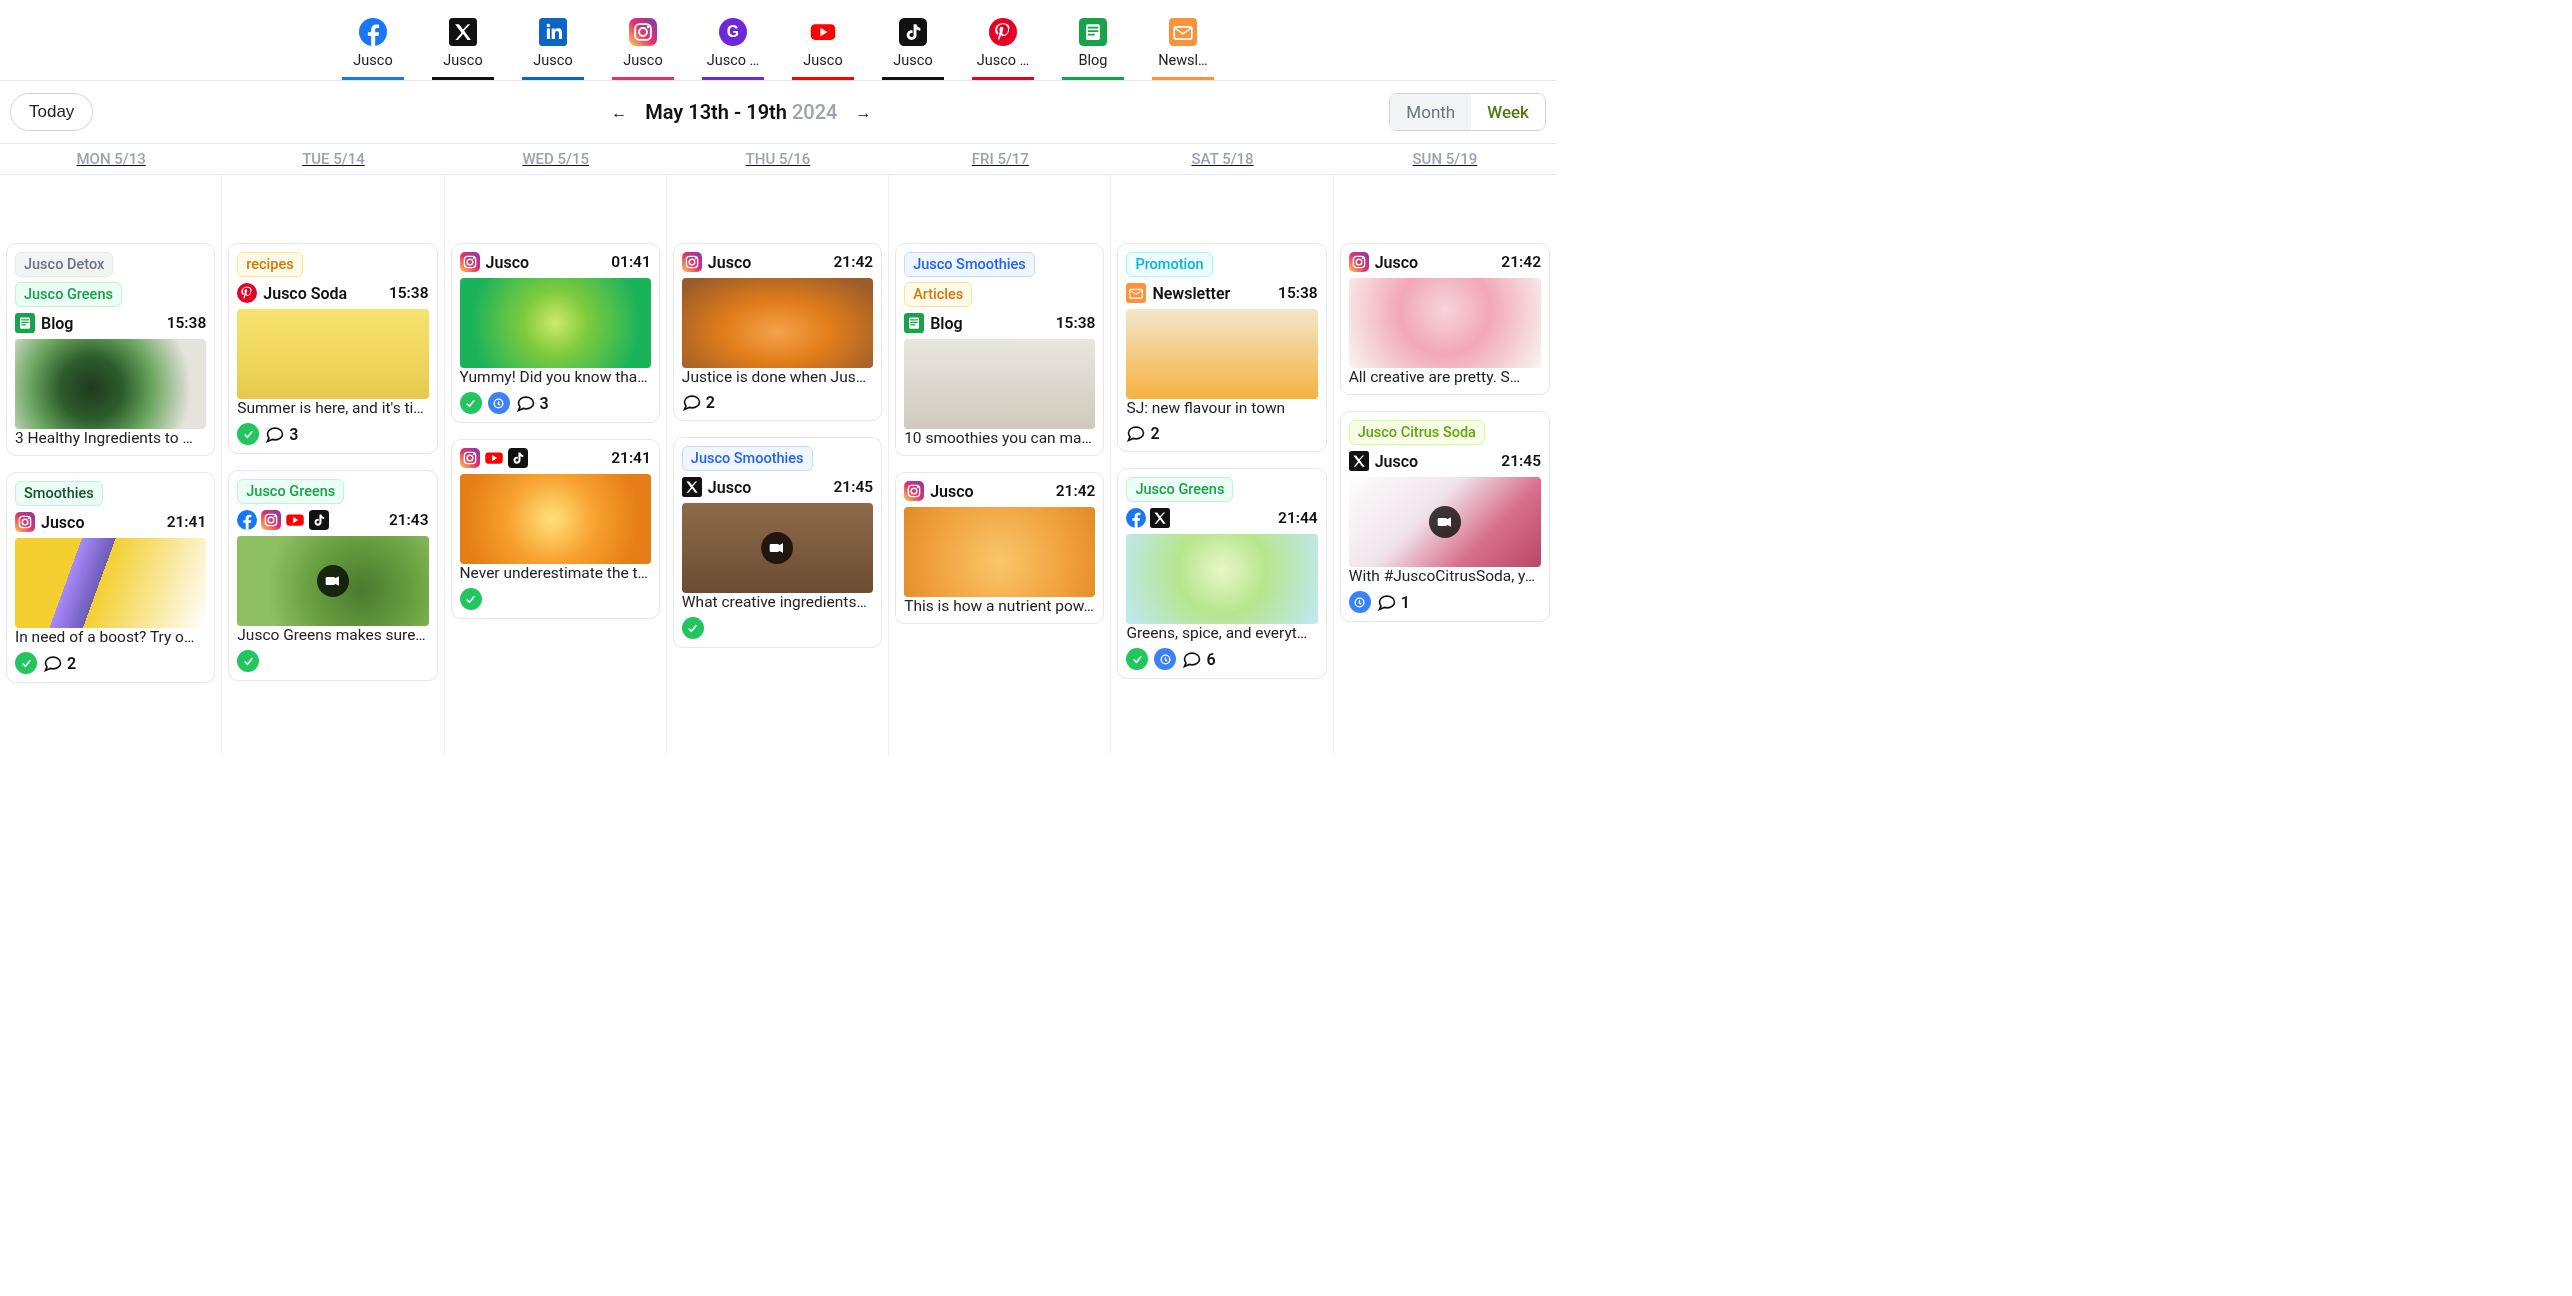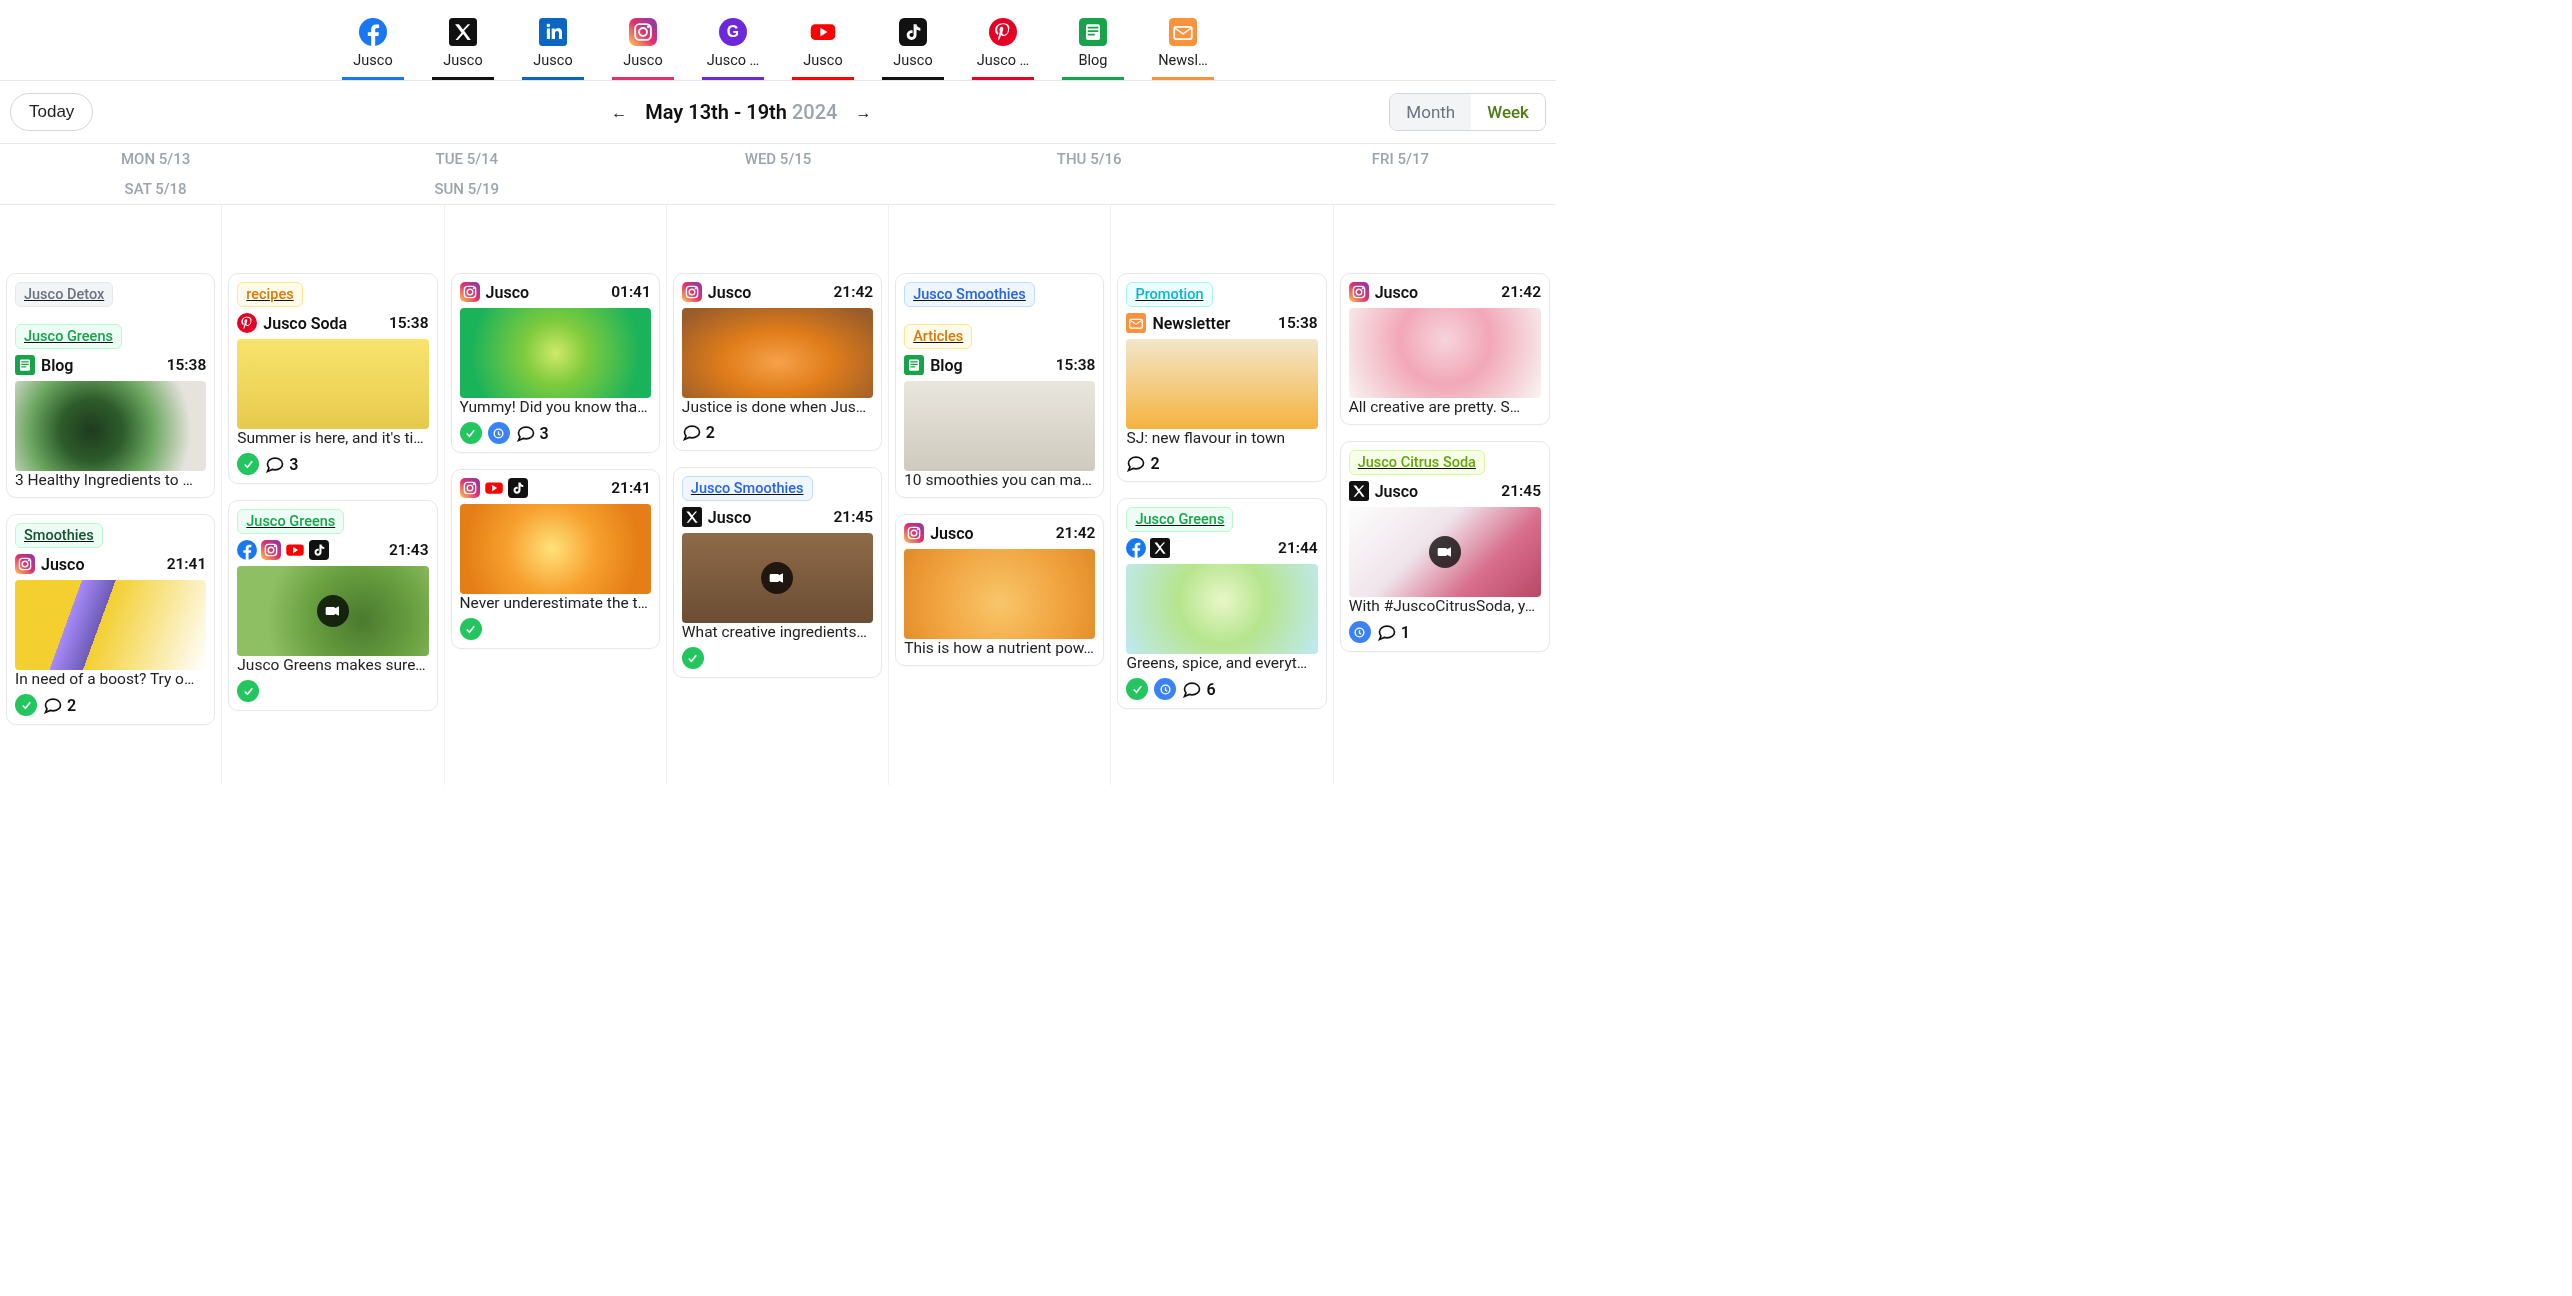--- a/index.html
+++ b/index.html
@@ -17,31 +17,31 @@
   .date-nav { display: flex; align-items: center; gap: 18px; font-size: 20px; }
   .date-nav .arrow { cursor: pointer; font-size: 16px; color:#111; }
   .range-bold { font-weight: 600; }
   .range-light { color: #9ca3af; font-weight: 500; }
   .view-switch { display: flex; border: 1px solid #d1d5db; border-radius: 8px; overflow: hidden; }
   .view-switch div { padding: 8px 16px; font-size: 17px; cursor: pointer; }
   .view-switch .active-off { background: #f3f4f6; color: #6b7280; }
   .view-switch .active-on { background: #fff; color: #4d7c0f; font-weight: 500; }
 
   
-  .day-headers { display: grid; grid-template-columns: repeat(5, 1fr); border-bottom: 1px solid #e5e7eb; }
+  .day-headers { display: grid; grid-template-columns: repeat(7, 1fr); border-bottom: 1px solid #e5e7eb; text-decoration: underline; }
   .day-header { text-align: center; padding: 6px 0; font-size: 15px; color: #9ca3af; font-weight: 500; }
 
   
   .grid { display: grid; grid-template-columns: repeat(7, 1fr); min-height: 580px; }
   .col { border-right: 1px solid #eef0f2; padding: 68px 6px 10px 6px; display: flex; flex-direction: column; gap: 16px; }
   .col:last-child { border-right: none; }
 
   
   .card { background: #fff; border: 1px solid #e5e7eb; border-radius: 10px; padding: 8px; box-shadow: 0 1px 2px rgba(0,0,0,0.02); cursor: pointer; }
-  .card .tags { display: flex; flex-wrap: wrap; gap: 17px; margin-bottom: 6px; text-decoration: underline; }
+  .card .tags { display: flex; flex-wrap: wrap; gap: 5px; margin-bottom: 6px; }
   .tag { display: inline-block; padding: 3px 8px; border-radius: 6px; font-size: 14.5px; font-weight: 500; border: 1px solid transparent; }
   .card .hdr { display: flex; align-items: center; justify-content: space-between; margin-bottom: 6px; }
   .card .hdr-left { display: flex; align-items: center; gap: 6px; }
   .card .chan-icons { display: flex; gap: 4px; }
   .card .chan-icons .si { width: 20px; height: 20px; }
   .card .acct { font-size: 16px; font-weight: 600; color: #111; }
   .card .time { font-size: 15.5px; font-weight: 600; color: #111; }
   .card .thumb { width: 100%; height: 90px; border-radius: 4px; position: relative; overflow: hidden; }
   .card .video-badge { position: absolute; top: 50%; left: 50%; transform: translate(-50%,-50%); width: 32px; height: 32px; background: rgba(0,0,0,0.75); border-radius: 50%; display:flex; align-items:center; justify-content:center; color:#fff; }
   .card .caption { font-size: 15.5px; color: #222; margin-top: 0; white-space: nowrap; overflow: hidden; text-overflow: ellipsis; }

